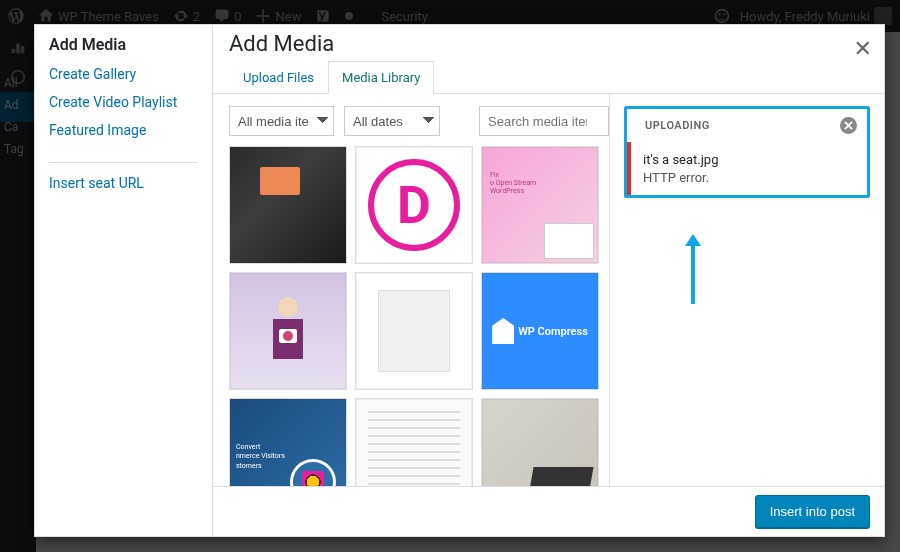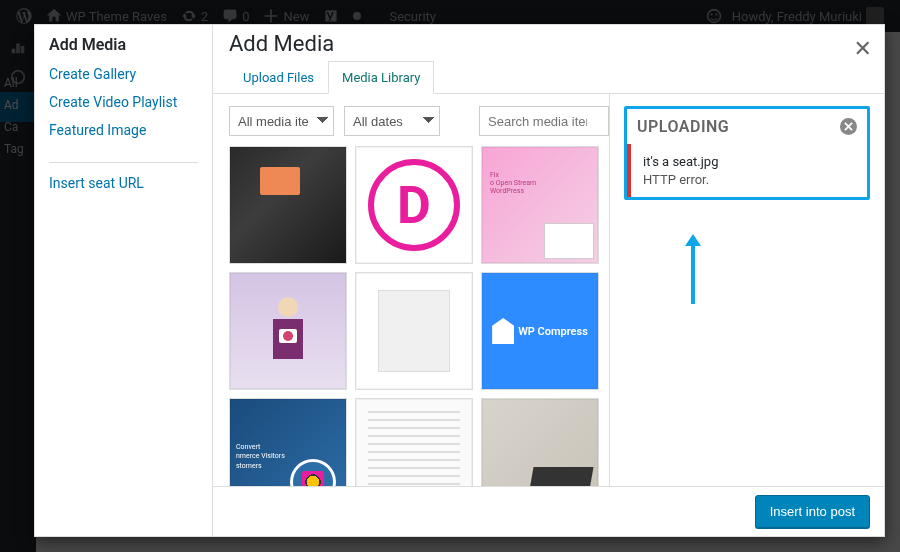--- a/index.html
+++ b/index.html
@@ -1,19 +1,19 @@
 <!DOCTYPE html>
 <html><head>
 <meta charset="utf-8">
 <style>
   * { box-sizing: border-box; margin: 0; padding: 0; }
   body { font-family: -apple-system, BlinkMacSystemFont, "Segoe UI", Roboto, sans-serif; font-size: 13px; color: #32373c; background: #f1f1f1; width: 900px; height: 552px; overflow: hidden; position: relative; }
 
   
-  .admin-bar { position: absolute; top:0; left:0; right:0; height:32px; background:#23282d; color:#b4b9be; display:flex; align-items:center; padding:0 16px; font-size:13px; z-index:1; }
+  .admin-bar { position: absolute; top:0; left:0; right:0; height:32px; background:#23282d; color:#b4b9be; display:flex; align-items:center; padding:0 8px; font-size:13px; z-index:1; }
   .admin-bar .left { display:flex; align-items:center; gap:14px; }
   .admin-bar .right { margin-left:auto; display:flex; align-items:center; gap:10px; }
   .admin-bar .ab-item { display:flex; align-items:center; gap:4px; color:#b4b9be; cursor:pointer; }
   .admin-bar svg { width:16px; height:16px; fill:#b4b9be; }
   .ab-howdy-img { width:18px; height:18px; border-radius:2px; background:#6b6b6b; display:inline-block; }
 
   
   .admin-menu { position:absolute; top:32px; left:0; width:36px; bottom:0; background:#23282d; z-index:1; }
   .admin-menu .row { height:30px; display:flex; align-items:center; justify-content:center; color:#9ea3a8; }
   .admin-menu .row.active { background:#0073aa; color:#fff; }
@@ -71,21 +71,21 @@
   .t7 .circ{width:46px;height:46px;border:3px solid #fff;border-radius:50%;display:flex;align-items:center;justify-content:center;background:#2d6ea8;}
   .t7 .circ::after{content:"";width:22px;height:22px;background:radial-gradient(circle,#ffc107 0 40%,#333 40% 50%, transparent 50%),#e91e9e;border-radius:2px;}
   .t8{background:#fafafa;} .t8::after{content:"";position:absolute;inset:12px;background:repeating-linear-gradient(#ddd,#ddd 2px,#fafafa 2px,#fafafa 8px);}
   .t9{background:linear-gradient(135deg,#d8d4cc,#c8c2b8);} .t9::after{content:"";position:absolute;right:8px;bottom:8px;width:60px;height:40px;background:#333;transform:skewX(-10deg);}
 
   
   .media-sidebar { flex:1; border-left:1px solid #ddd; padding:12px 14px; overflow:auto; }
 
   .upload-box { border:3px solid #0ea5e9; border-radius:2px; padding:0; position:relative; }
   .upload-head { display:flex; align-items:center; padding:8px 10px; background:#fff; }
-  .upload-head-title { font-size:16px; font-weight:600; letter-spacing:0.5px; color:#666; }
+  .upload-head-title { font-size:11px; font-weight:600; letter-spacing:0.5px; color:#666;margin-left:8px; }
   .upload-head-dismiss { margin-left:auto; width:17px;height:17px;border-radius:50%;background:#888;display:flex;align-items:center;justify-content:center;color:#fff;font-size:11px;cursor:pointer;}
   .upload-err { background:#fff; border-left:4px solid #dc3232; padding:10px 12px; margin:0; }
   .upload-err .fname { font-size:13px; color:#23282d; margin-bottom:3px; }
   .upload-err .etxt { font-size:13px; color:#555; }
 
   
   .annot-arrow { position:absolute; top:244px; right:205px; width:4px; height:60px; background:#0ea5e9; z-index:4; }
   .annot-arrow::before { content:""; position:absolute; top:-10px; left:-6px; border-left:8px solid transparent; border-right:8px solid transparent; border-bottom:12px solid #0ea5e9; }
 
   

